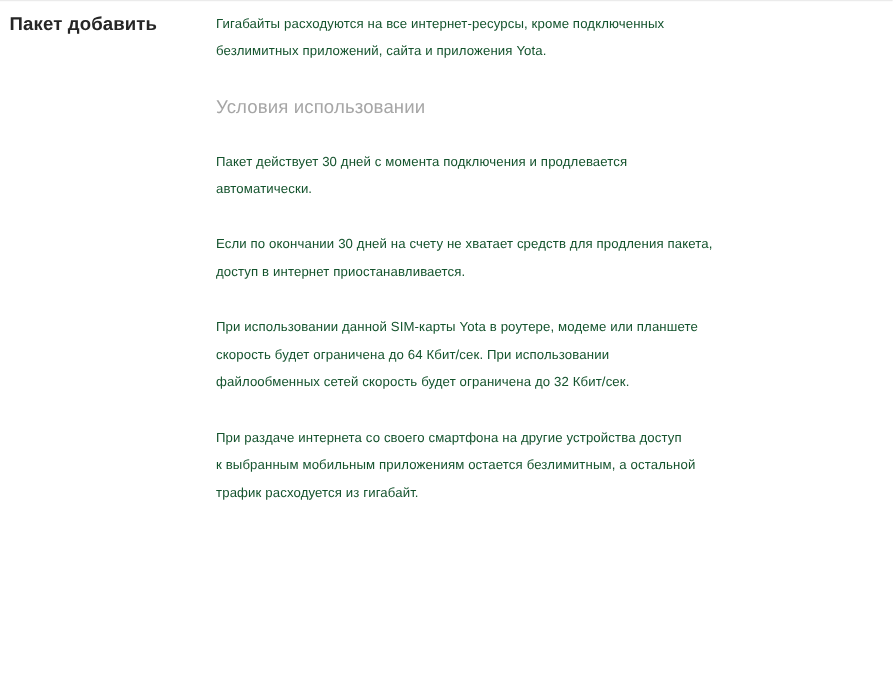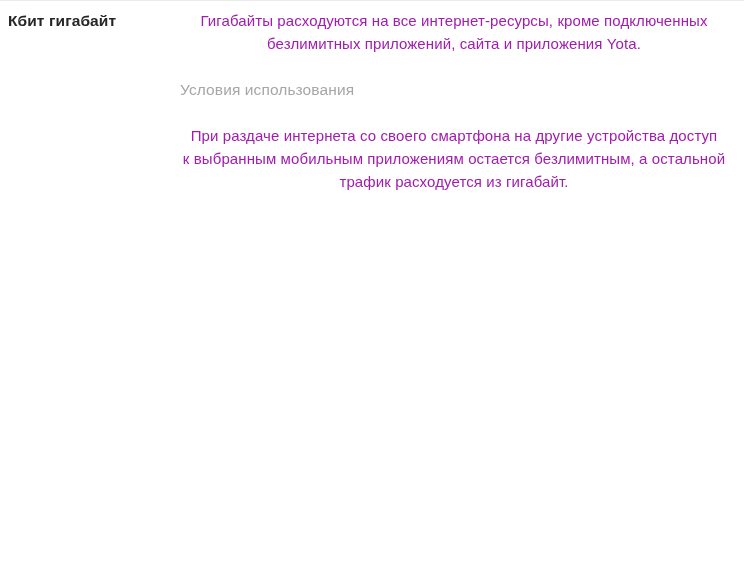--- a/index.html
+++ b/index.html
@@ -37,48 +37,54 @@
     letter-spacing: 0.1px;
   }
   .col-right {
     flex: 1 1 auto;
     max-width: 556px;
     box-sizing: border-box;
     padding-right: 8px;
   }
   .para {
     margin: 0 0 23px 0;
-    font-size: 15px;
+    font-size: 11px;
     font-weight: 400;
     line-height: 23px;
-    color: #a21caf;
+    color: #14532d;
     white-space: pre-line;
     letter-spacing: 0.1px;
-    text-align: center;
   }
   .para:last-child { margin-bottom: 0; }
   .subheading {
     margin: 0 0 23px 0;
     font-size: 15.5px;
     font-weight: 400;
     line-height: 23px;
     color: #a6a6a6;
     letter-spacing: 0.1px;
   }
 </style>
 </head>
 <body>
 
 <div class="page">
   <div class="tariff-row">
     <div class="col-left">
-      <h3 class="row-title">Кбит гигабайт</h3>
+      <h3 class="row-title">Пакет добавить</h3>
     </div>
     <div class="col-right">
         <p class="para">Гигабайты расходуются на все интернет-ресурсы, кроме подключенных
 безлимитных приложений, сайта и приложения Yota.</p>
-        <h4 class="subheading">Условия использования</h4>
+        <h4 class="subheading">Условия использовании</h4>
+        <p class="para">Пакет действует 30 дней с момента подключения и продлевается
+автоматически.</p>
+        <p class="para">Если по окончании 30 дней на счету не хватает средств для продления пакета,
+доступ в интернет приостанавливается.</p>
+        <p class="para">При использовании данной SIM-карты Yota в роутере, модеме или планшете
+скорость будет ограничена до 64 Кбит/сек. При использовании
+файлообменных сетей скорость будет ограничена до 32 Кбит/сек.</p>
         <p class="para">При раздаче интернета со своего смартфона на другие устройства доступ
 к выбранным мобильным приложениям остается безлимитным, а остальной
 трафик расходуется из гигабайт.</p>
       </div>
   </div>
 </div>
 
 </body></html>

